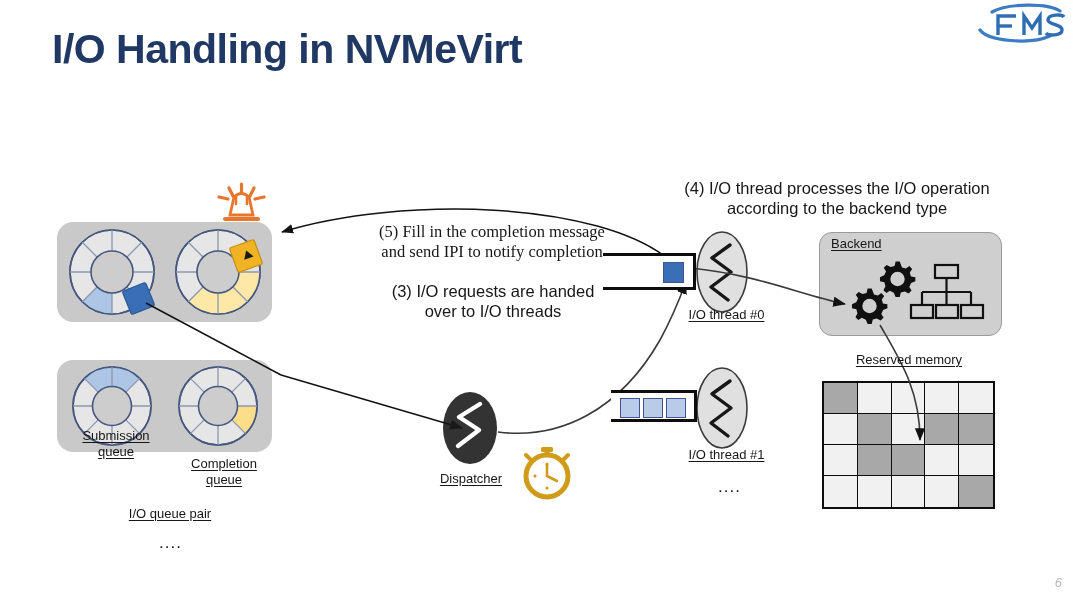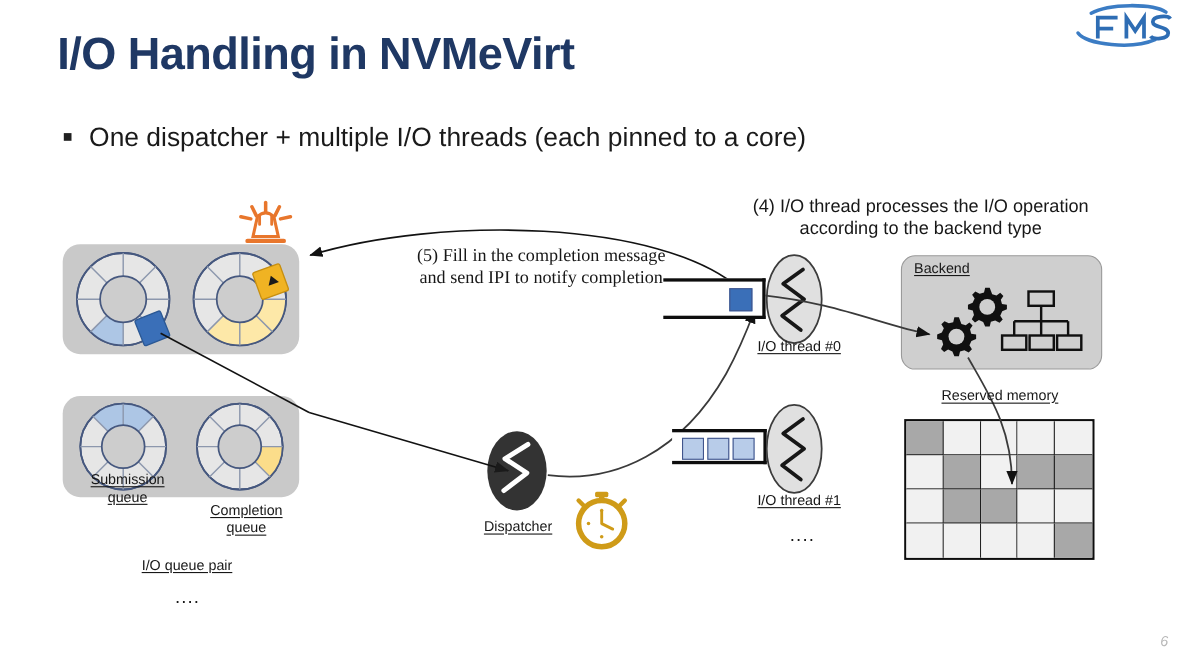--- a/index.html
+++ b/index.html
@@ -162,24 +162,20 @@
     <g stroke="#2e6db4" stroke-width="3.4" fill="none">
       <path d="M42 12 H24 V31"></path>
       <path d="M24 22 H38"></path>
       <path d="M50 31 V12 L58 24 L66 12 V31"></path>
       <path d="M90 13 C88 10 74 10 74 16 C74 21 88 20 88 26 C88 32 74 32 72 29"></path>
     </g>
   </svg>
 
   <div id="slide-title">I/O Handling in NVMeVirt</div>
 
-  <div id="bullet-row">
-    <div id="bullet-mark"></div>
-    <div id="bullet-text">One dispatcher + multiple I/O threads (each pinned to a core)</div>
-  </div>
 
   <div class="qpair" style="left:57px; top:222px; width:215px; height:100px;"></div>
   <div class="qpair" style="left:57px; top:360px; width:215px; height:92px;"></div>
 
   <div id="backend-panel"></div>
 
   <div id="memgrid">
       <div class="cell on"></div>
       <div class="cell"></div>
       <div class="cell"></div>
@@ -370,20 +366,22 @@
 
   <div class="qbox" style="left:611px; top:390px; width:86px; height:32px;">
     <div class="qslot" style="left:9px; top:5px; width:20px; height:20px; background:#b8cce9;"></div>
     <div class="qslot" style="left:32px; top:5px; width:20px; height:20px; background:#b8cce9;"></div>
     <div class="qslot" style="left:55px; top:5px; width:20px; height:20px; background:#b8cce9;"></div>
   </div>
 
   <div class="lbl ctr" style="left:322px; top:222px; width:340px;font-family:Liberation Serif, serif;">(5) Fill in the completion message
 and send IPI to notify completion</div>
 
+  <div class="lbl ctr" style="left:330px; top:281px; width:326px;">(3) I/O requests are handed
+over to I/O threads</div>
 
 
 
   <div class="lbl ctr" style="left:657px; top:178px; width:360px;">(4) I/O thread processes the I/O operation
 according to the backend type</div>
 
   <div class="ul" style="left:55px; top:428px; width:122px;">Submission
 queue</div>
 
   <div class="ul" style="left:163px; top:456px; width:122px;">Completion

